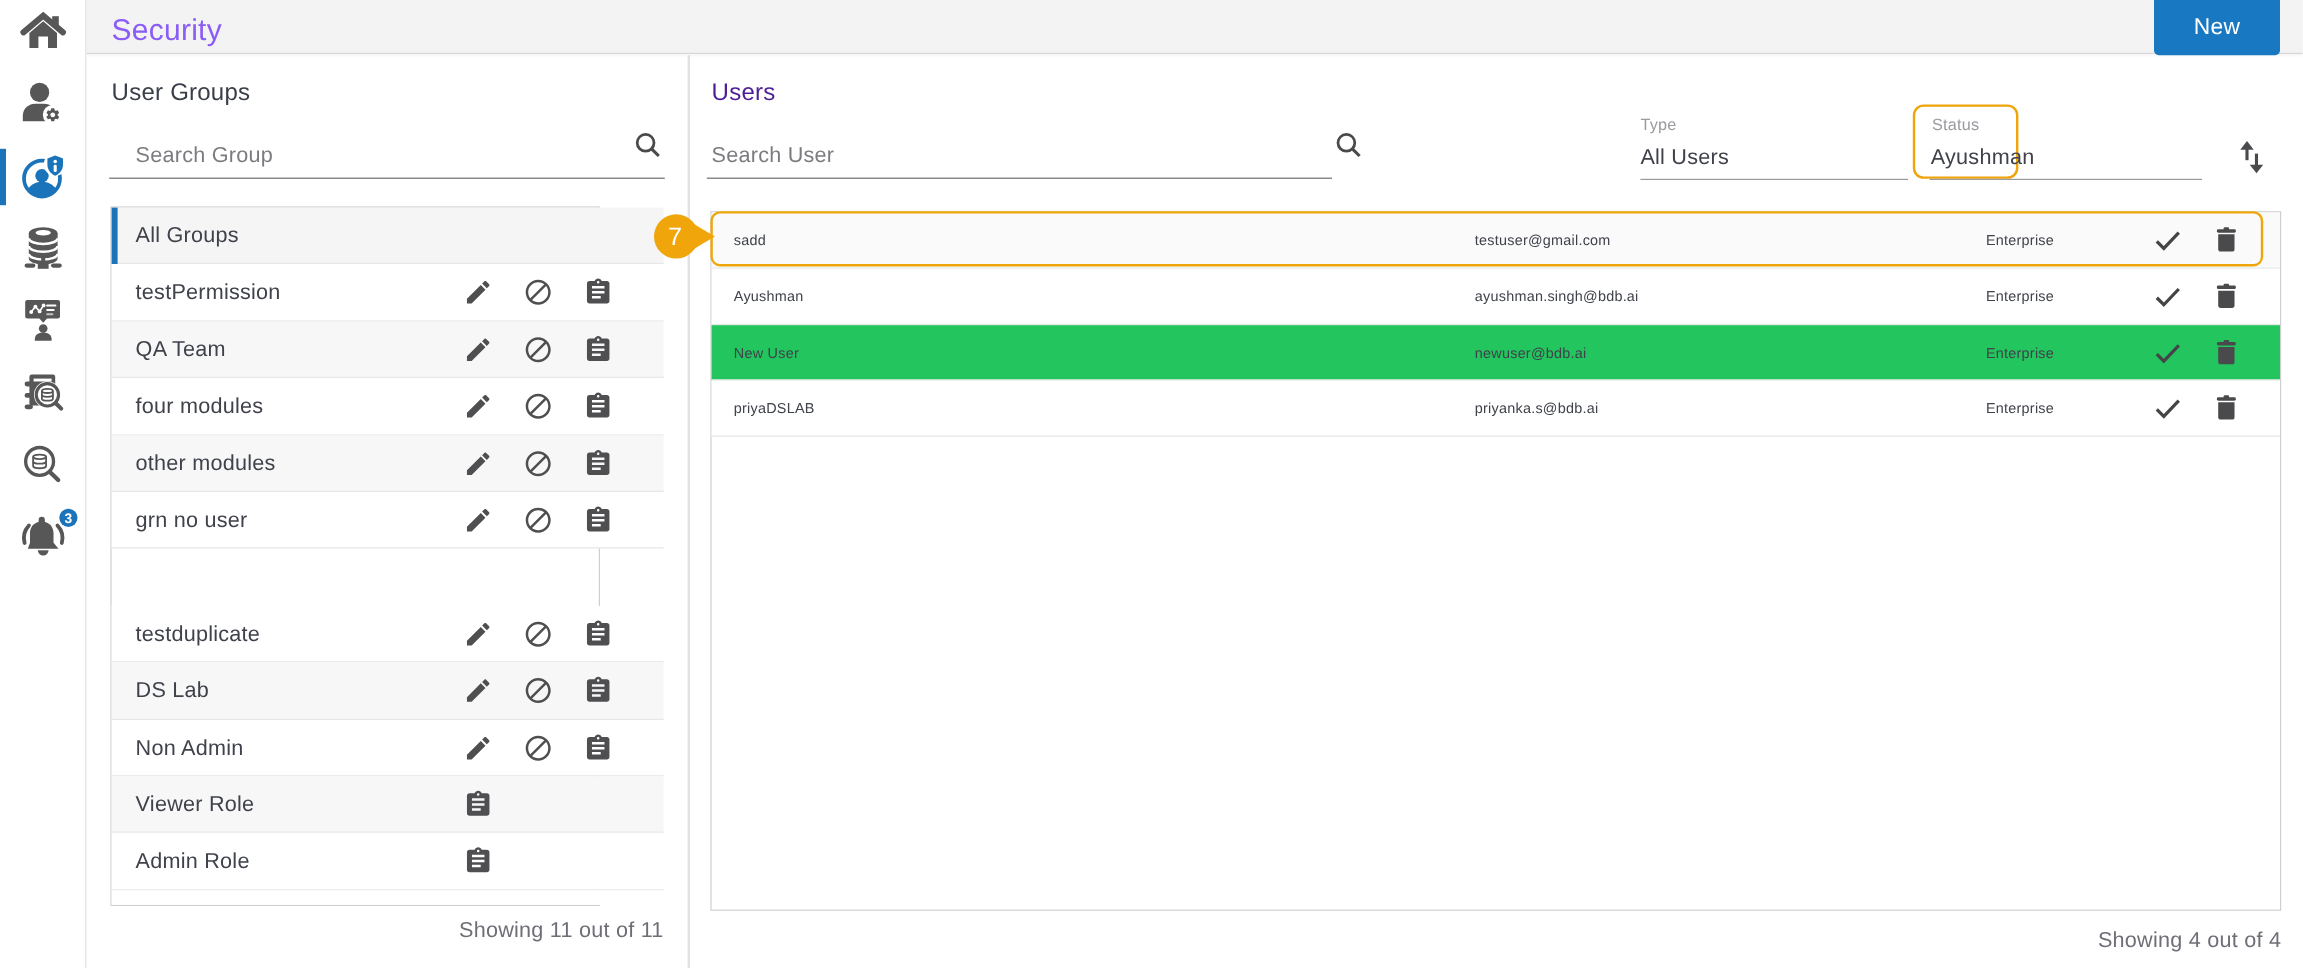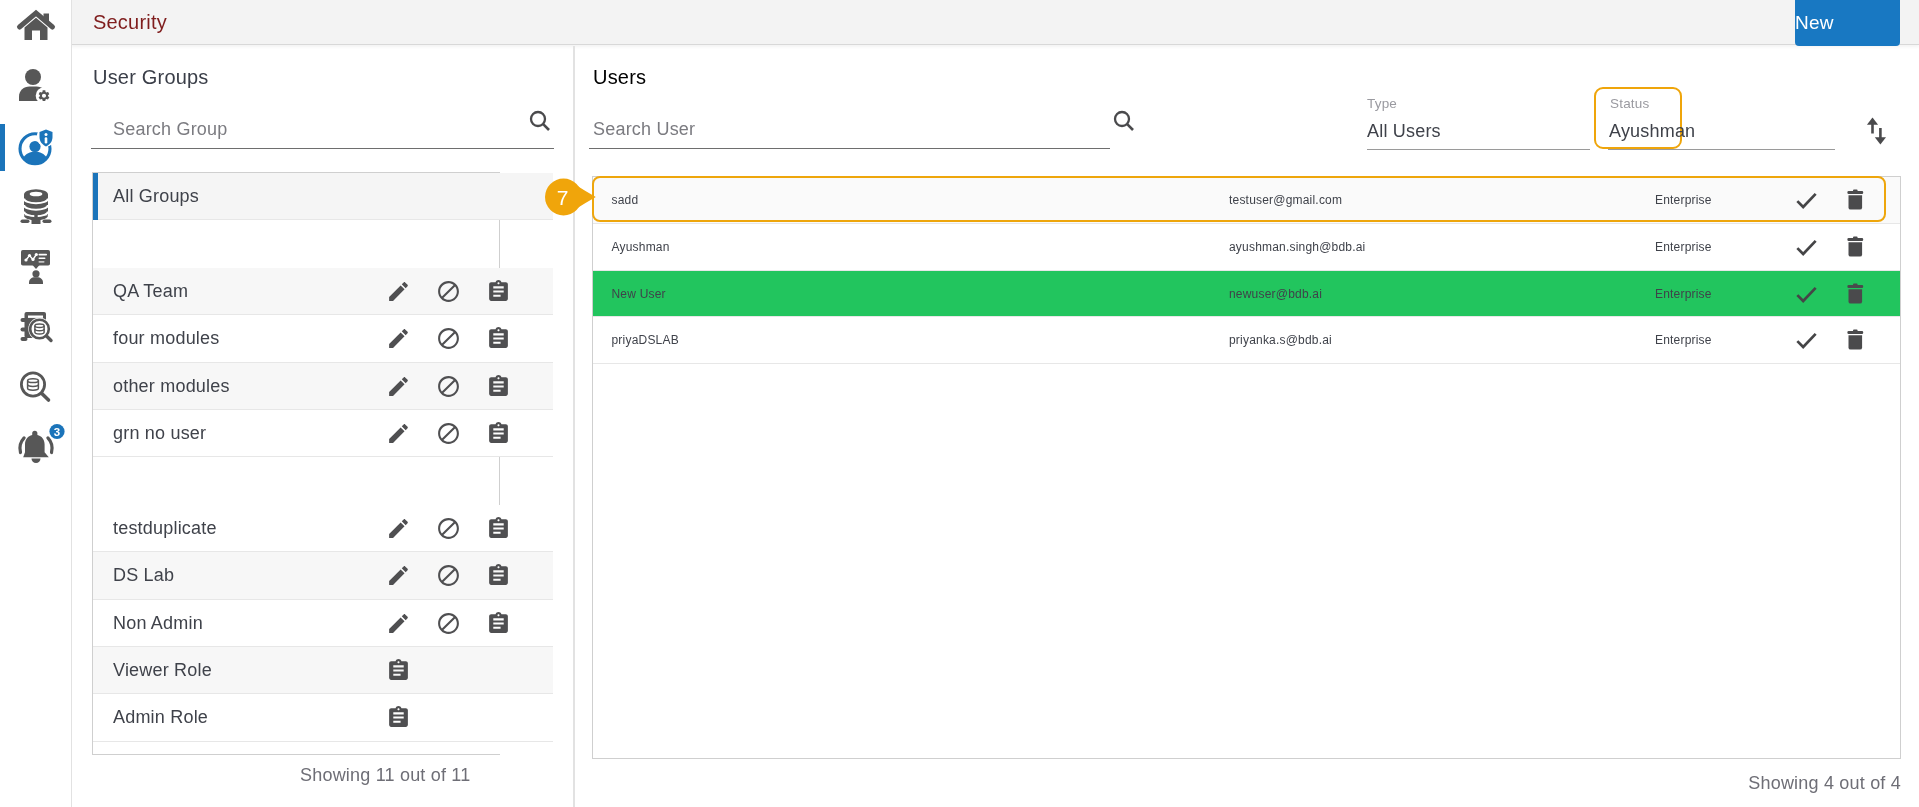--- a/index.html
+++ b/index.html
@@ -26,22 +26,22 @@
       </symbol>
 <symbol id="ic-trash" viewBox="0 0 27 27">
         <rect x="10" y="2.4" width="4.6" height="2.4" rx="1"></rect>
         <rect x="4.4" y="4" width="15.8" height="2.9" rx="1.2"></rect>
         <path d="M5.5 8.2 h13.6 v12.2 a2.2 2.2 0 0 1-2.2 2.2 H7.7 a2.2 2.2 0 0 1-2.2-2.2 Z"></path>
       </symbol>
 </defs>
 </svg>
 
 <div class="abs" style="left:71px;top:0;width:1848px;height:45px;background:#f3f3f3;border-bottom:1px solid #d8d8d8;box-shadow:0 2px 3px rgba(0,0,0,0.05)"></div>
-<div class="abs" style="left:93px;top:11px;font-size:20px;color:#7f1d1d;letter-spacing:.2px">Security</div>
-<div class="abs" style="left:1795px;top:0;width:105px;height:46px;background:#1878c2;border-radius:0 0 4px 4px;color:#fff;font-size:19px;line-height:46px;text-align:left;letter-spacing:.2px">New</div>
+<div class="abs" style="left:93px;top:11px;font-size:25px;color:#8b5cf6;letter-spacing:.2px">Security</div>
+<div class="abs" style="left:1795px;top:0;width:105px;height:46px;background:#1878c2;border-radius:0 0 4px 4px;color:#fff;font-size:19px;line-height:46px;text-align:center;letter-spacing:.2px">New</div>
 
 <div class="abs" style="left:0;top:0;width:72px;height:807px;background:#fff;border-right:1px solid #e2e2e2"></div>
 <div class="abs" style="left:0;top:124px;width:5px;height:47px;background:#1b74ba"></div>
 <svg class="abs" style="left:0;top:0" width="72" height="480" viewBox="0 0 72 480">
 
   <g fill="#575757">
     <path d="M19.5 27 36 13 52.5 27" stroke="#575757" stroke-width="5" fill="none" stroke-linecap="round"></path>
     <rect x="43.5" y="13.5" width="5.5" height="8"></rect>
     <path d="M24.5 27.5 36 17.8 47.5 27.5 V40 H40 V30.5 H32 V40 H24.5 Z"></path>
   </g>
@@ -148,20 +148,32 @@
 <svg class="abs" style="left:527px;top:108px" width="26" height="26" viewBox="0 0 26 26">
     <circle cx="11" cy="11" r="7" fill="none" stroke="#4a4a4c" stroke-width="2.3"></circle>
     <line x1="16.2" y1="16.2" x2="22" y2="22" stroke="#4a4a4c" stroke-width="2.6"></line>
   </svg>
 
 <div class="abs" style="left:92px;top:172px;width:408px;height:583px;border:1px solid #cfcfcf;background:#fff">
   <div class="grow" style="top:0;background:#f5f5f5">
     <div class="abs" style="left:0;top:0;width:5px;height:47px;background:#1b74ba"></div>
     <span class="gname">All Groups</span>
   </div>
+  <div class="grow" style="top:47.4px;background:#fff">
+      <span class="gname">testPermission</span>
+    <svg class="gi" style="left:293px">
+        <use href="#ic-edit"></use>
+      </svg>
+      <svg class="gi" style="left:343px">
+        <use href="#ic-block"></use>
+      </svg>
+      <svg class="gi" style="left:393px">
+        <use href="#ic-clip"></use>
+      </svg>
+    </div>
   <div class="grow" style="top:94.8px;background:#f7f7f7">
       <span class="gname">QA Team</span>
     <svg class="gi" style="left:293px">
         <use href="#ic-edit"></use>
       </svg>
       <svg class="gi" style="left:343px">
         <use href="#ic-block"></use>
       </svg>
       <svg class="gi" style="left:393px">
         <use href="#ic-clip"></use>
@@ -246,23 +258,23 @@
       </svg>
     </div>
   <div class="grow" style="top:521.4px;background:#fff">
       <span class="gname">Admin Role</span>
     <svg class="gi" style="left:293px">
         <use href="#ic-clip"></use>
       </svg>
     </div>
   <div class="grow" style="top:568.8px;background:#fff;border-bottom:none;height:12px"></div>
 </div>
-<div class="abs" style="left:300px;top:765px;width:253px;font-size:18px;color:#6e6e76;letter-spacing:.2px">Showing 11 out of 11</div>
-
-<div class="abs" style="left:593px;top:66px;font-size:20px;color:#000000;letter-spacing:.2px">Users</div>
+<div class="abs" style="left:300px;top:765px;width:253px;text-align:right;font-size:18px;color:#6e6e76;letter-spacing:.2px">Showing 11 out of 11</div>
+
+<div class="abs" style="left:593px;top:66px;font-size:20px;color:#4c1d95;letter-spacing:.2px">Users</div>
 <div class="abs" style="left:593px;top:119px;font-size:18px;color:#7b7b80;letter-spacing:.2px">Search User</div>
 <div class="abs" style="left:589px;top:148px;width:521px;height:1px;background:#6e6e6e"></div>
 <svg class="abs" style="left:1111px;top:108px" width="26" height="26" viewBox="0 0 26 26">
     <circle cx="11" cy="11" r="7" fill="none" stroke="#4a4a4c" stroke-width="2.3"></circle>
     <line x1="16.2" y1="16.2" x2="22" y2="22" stroke="#4a4a4c" stroke-width="2.6"></line>
   </svg>
 
 <div class="lbl" style="left:1367px;top:96px">Type</div>
 <div class="val" style="left:1367px;top:121px">All Users</div>
 <div class="abs" style="left:1367px;top:149px;width:223px;height:1px;background:#9a9a9a"></div>

